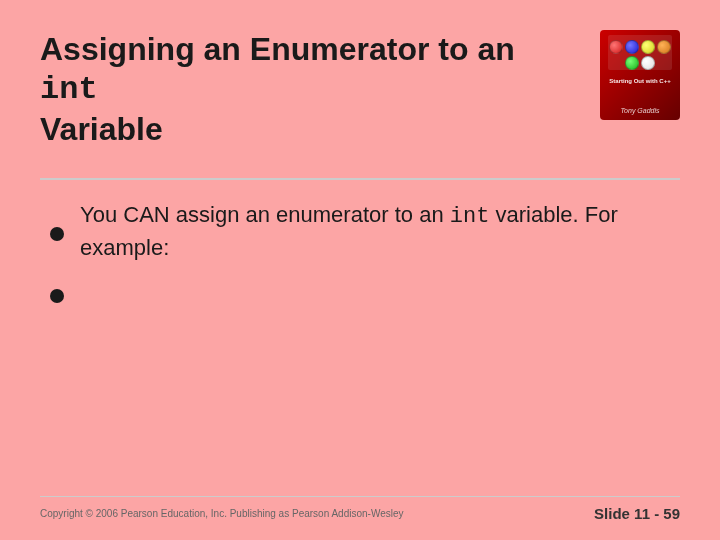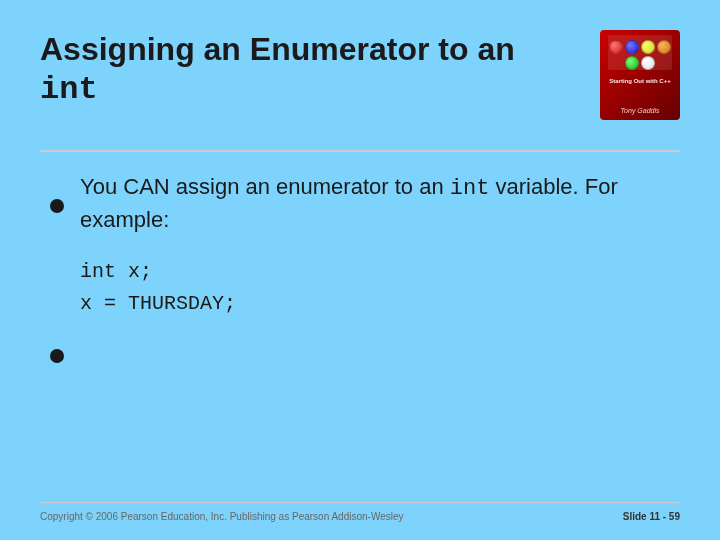--- a/index.html
+++ b/index.html
@@ -12,21 +12,21 @@
       width: 720px;
       height: 540px;
       background: #ffffff;
       font-family: Arial, Helvetica, sans-serif;
       overflow: hidden;
     }
 
     .slide {
       width: 720px;
       height: 540px;
-      background: #7dd3fc;
+      background: #fca5a5;
       position: relative;
       padding: 30px 40px 40px 40px;
     }
 
     .header {
       display: flex;
       justify-content: space-between;
       align-items: flex-start;
       margin-bottom: 30px;
     }
@@ -175,39 +175,42 @@
       border-top: 1px solid #cccccc;
       padding-top: 8px;
     }
 
     .footer-copyright {
       font-size: 10px;
       color: #666666;
     }
 
     .footer-slide {
-      font-size: 10px;
+      font-size: 15px;
       color: #333333;
       font-weight: bold;
     }
 
     .divider-line {
       border: none;
       border-top: 2px solid #cccccc;
       margin-bottom: 20px;
     }
   </style>
 </head>
 <body>
 
 <div class="slide">
   <div class="header">
     <div class="title-block">
       <div class="title-line">
         <span>Assigning an Enumerator to an </span><span class="title-int">int</span>
+      </div>
+      <div class="title-line">
+        <span>Variable</span>
       </div>
     </div>
     <div class="book-cover">
       <div class="billiard-balls">
         <div class="ball ball-red"></div>
         <div class="ball ball-blue"></div>
         <div class="ball ball-yellow"></div>
         <div class="ball ball-orange"></div>
         <div class="ball ball-green"></div>
         <div class="ball ball-white"></div>
@@ -220,24 +223,20 @@
   <hr class="divider-line">
 
   <div class="content">
     <div class="bullet-item">
       <div class="bullet"></div>
       <div class="bullet-text">
         <span>You CAN assign an enumerator to an </span><span class="inline-code">int</span><span> variable. For example:</span>
       </div>
     </div>
 
-    <div class="code-block">
-      <div>int x;</div>
-      <div>x = THURSDAY;</div>
-    </div>
 
     <div class="bullet-item">
       <div class="bullet"></div>
     </div>
   </div>
 
   <div class="footer">
     <span class="footer-copyright">Copyright © 2006 Pearson Education, Inc. Publishing as Pearson Addison-Wesley</span>
     <span class="footer-slide">Slide 11 - 59</span>
   </div>

